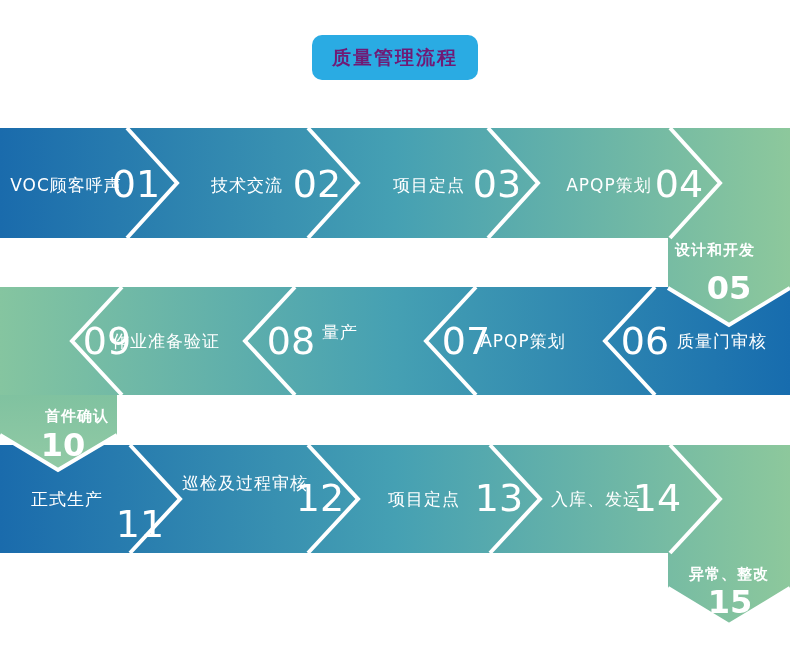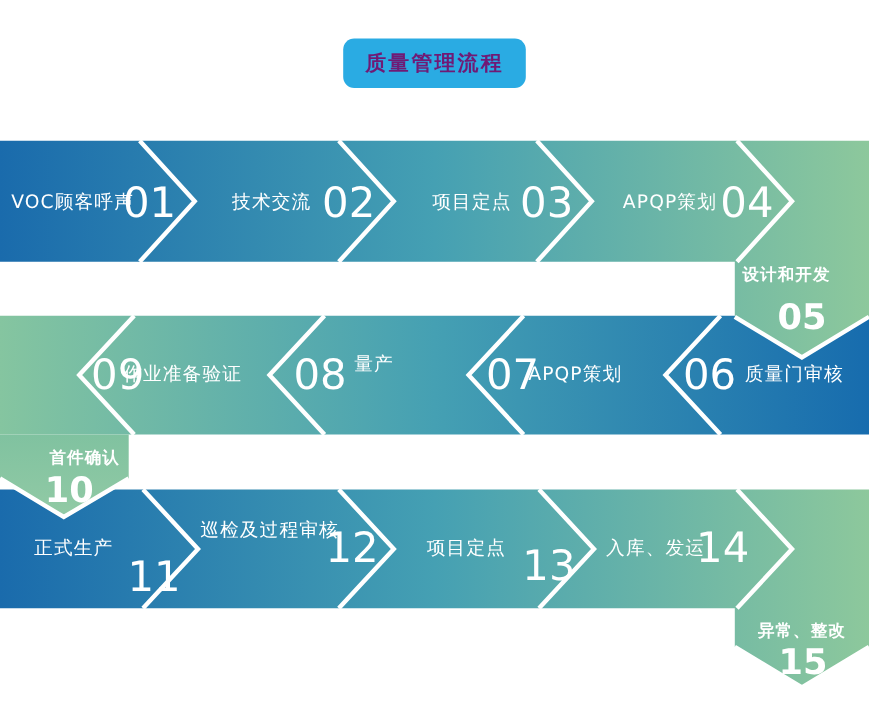--- a/index.html
+++ b/index.html
@@ -91,20 +91,20 @@
   <span class="t lbl" style="left:166px;top:341px">作业准备验证</span>
 
   <span class="t clbl" style="left:77px;top:416px">首件确认</span>
   <span class="t cnum" style="left:63px;top:445px">10</span>
 
   <span class="t lbl" style="left:67px;top:499px">正式生产</span>
   <span class="t num" style="left:140px;top:524px">11</span>
   <span class="t lbl" style="left:245px;top:483px">巡检及过程审核</span>
   <span class="t num" style="left:320px;top:498px">12</span>
   <span class="t lbl" style="left:424px;top:499px">项目定点</span>
-  <span class="t num" style="left:499px;top:514px">13</span>
+  <span class="t num" style="left:499px;top:498px">13</span>
   <span class="t lbl" style="left:596px;top:499px">入库、发运</span>
   <span class="t num" style="left:657px;top:498px">14</span>
 
   <span class="t clbl" style="left:729px;top:574px">异常、整改</span>
   <span class="t cnum" style="left:730px;top:602px">15</span>
 
 </div>
 
 </body></html>

